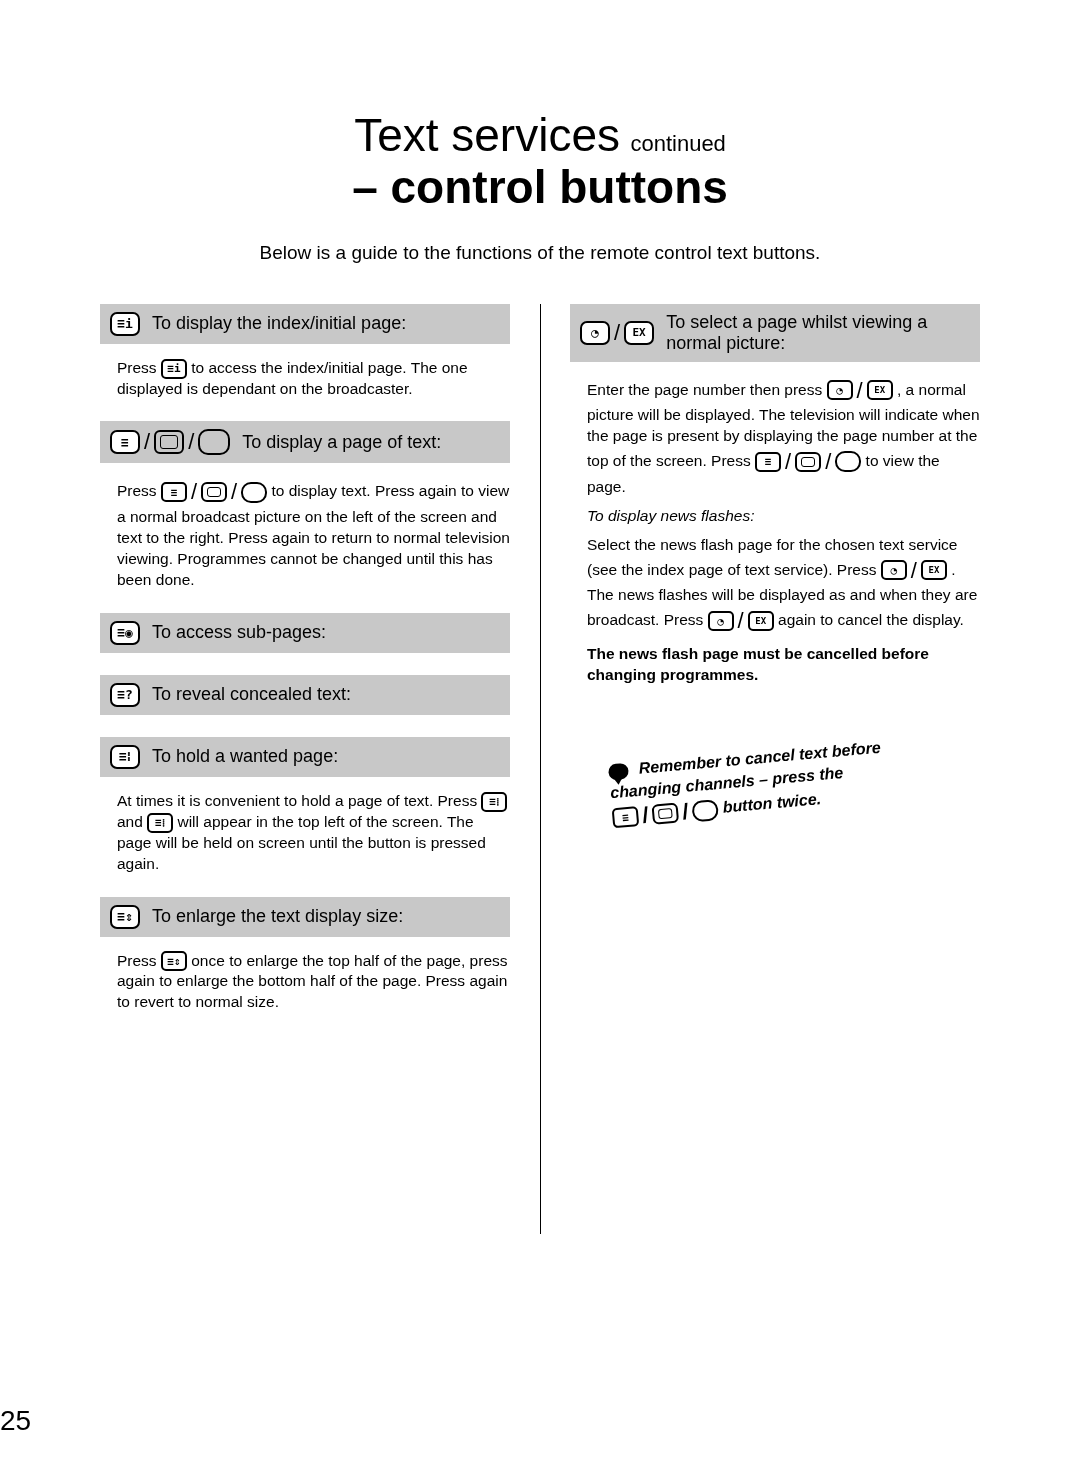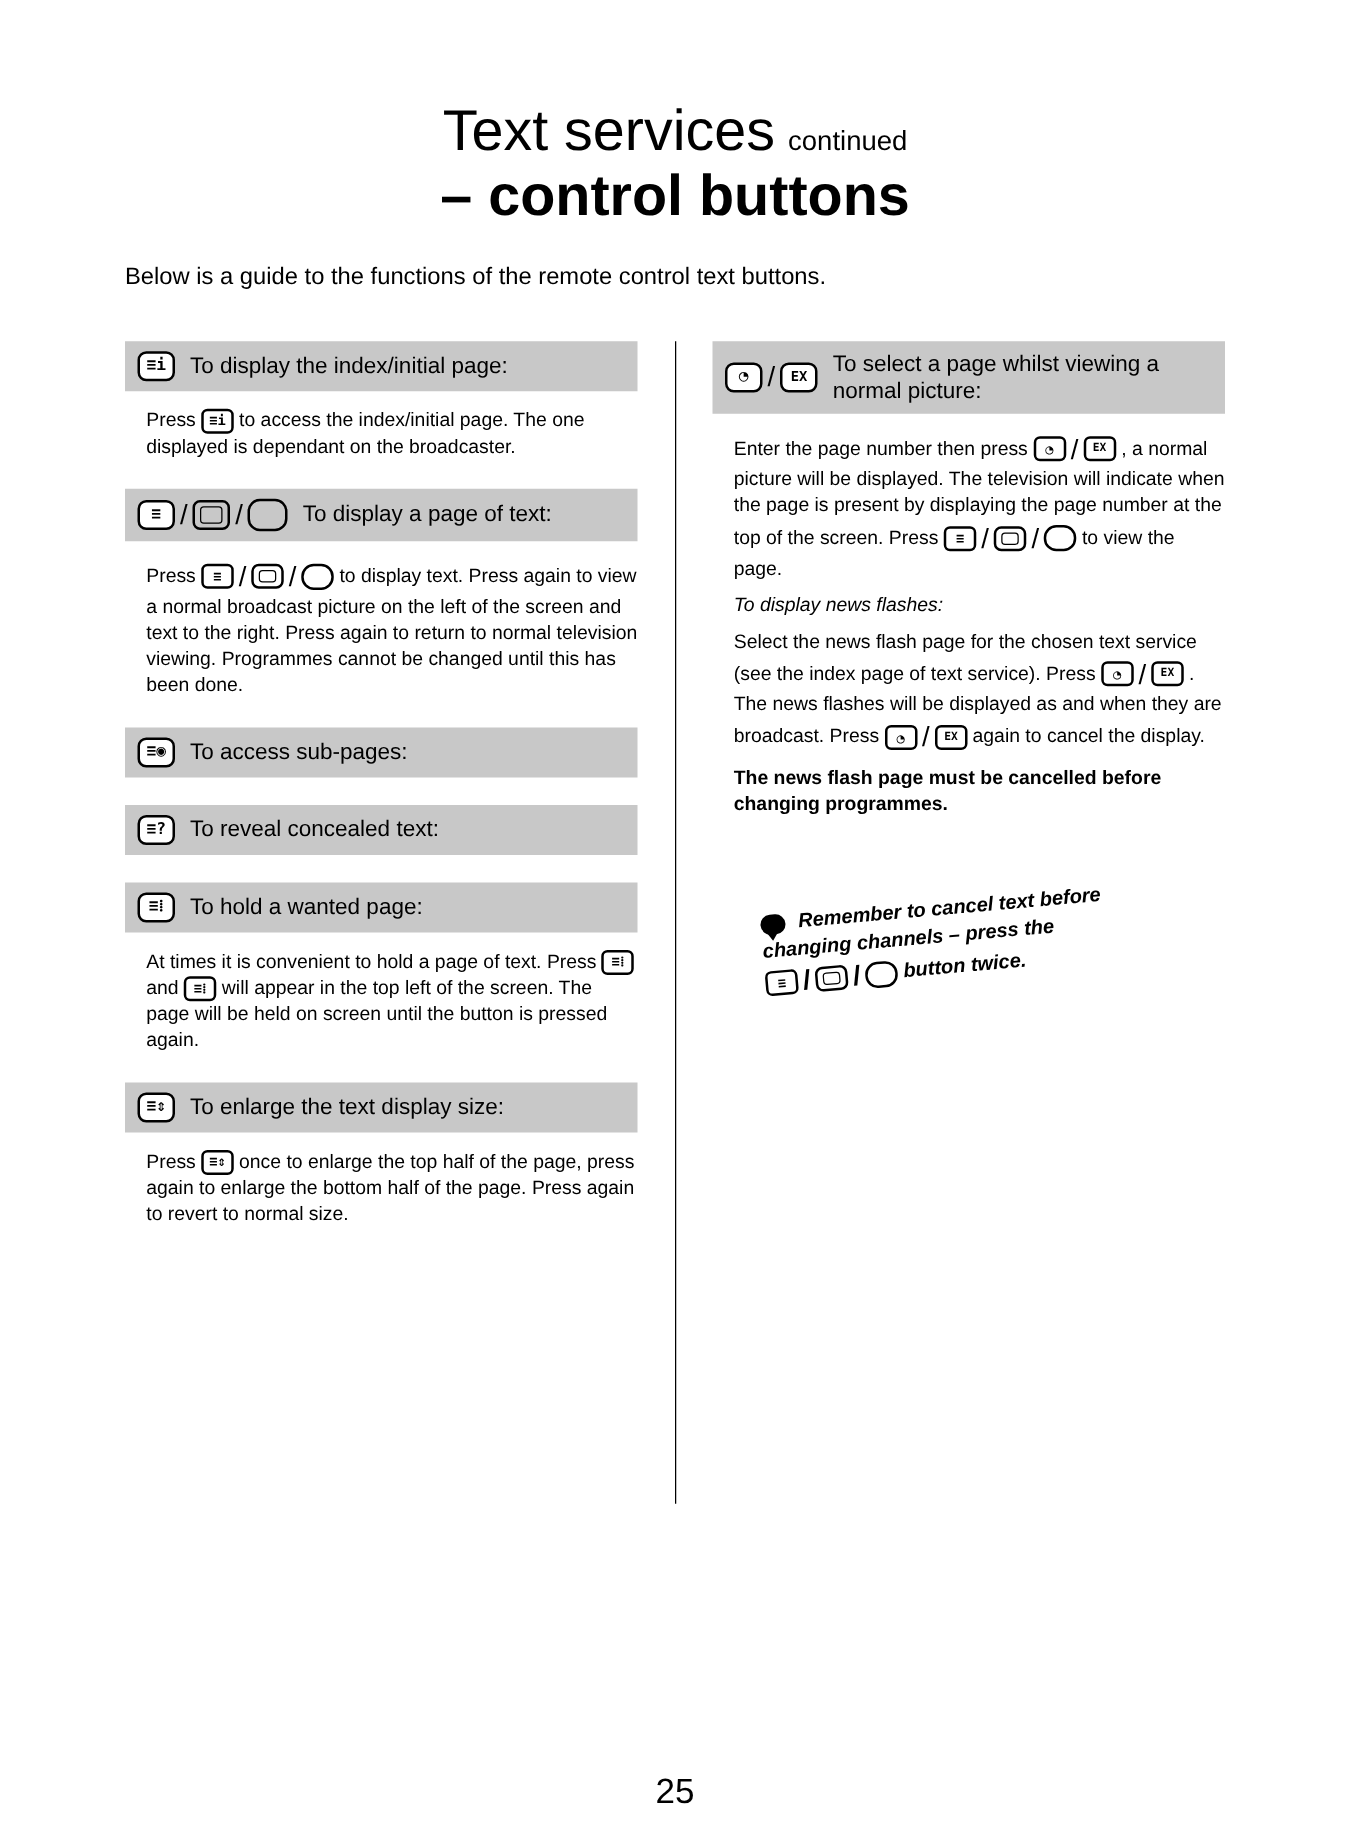--- a/index.html
+++ b/index.html
@@ -6,21 +6,21 @@
     margin: 0;
     padding: 0;
     background: #fff;
     font-family: "Arial", "Helvetica", sans-serif;
     color: #000;
     width: 1080px;
     min-height: 1473px;
     position: relative;
   }
   .page {
-    padding: 80px 100px 0 100px;
+    padding: 111px 100px 0 100px;
     box-sizing: border-box;
     position:relative;
   }
   .title-block {
     text-align: center;
     line-height: 1.05;
     margin-bottom: 30px;
   }
   .title-line1 {
     font-size: 46px;
@@ -34,20 +34,21 @@
   }
   .title-line2 {
     font-size: 46px;
     font-weight: bold;
     display:block;
     margin-top:4px;
   }
   .intro {
     font-size: 19px;
     margin-bottom: 40px;
+    text-align: center;
   }
   .columns {
     display: flex;
     gap: 0;
     position:relative;
   }
   .col {
     width: 50%;
     box-sizing: border-box;
   }
@@ -139,23 +140,23 @@
     position:relative;
     margin-right:6px;
     vertical-align:middle;
   }
   .speech-icon::after{
     content:""; position:absolute; bottom:-5px; left:5px;
     border-left:4px solid transparent; border-right:4px solid transparent; border-top:6px solid #000;
   }
   .page-number {
     position:absolute;
-    bottom:24px;
+    bottom:36px;
     width:100%;
-    text-align:center;
+    text-align:left;
     font-size:28px;
     left:0;
   }
   .inline-icons { display:inline-flex; align-items:center; vertical-align:middle; }
 </style>
 </head>
 <body>
 
 <div class="page">
   <div class="title-block">

